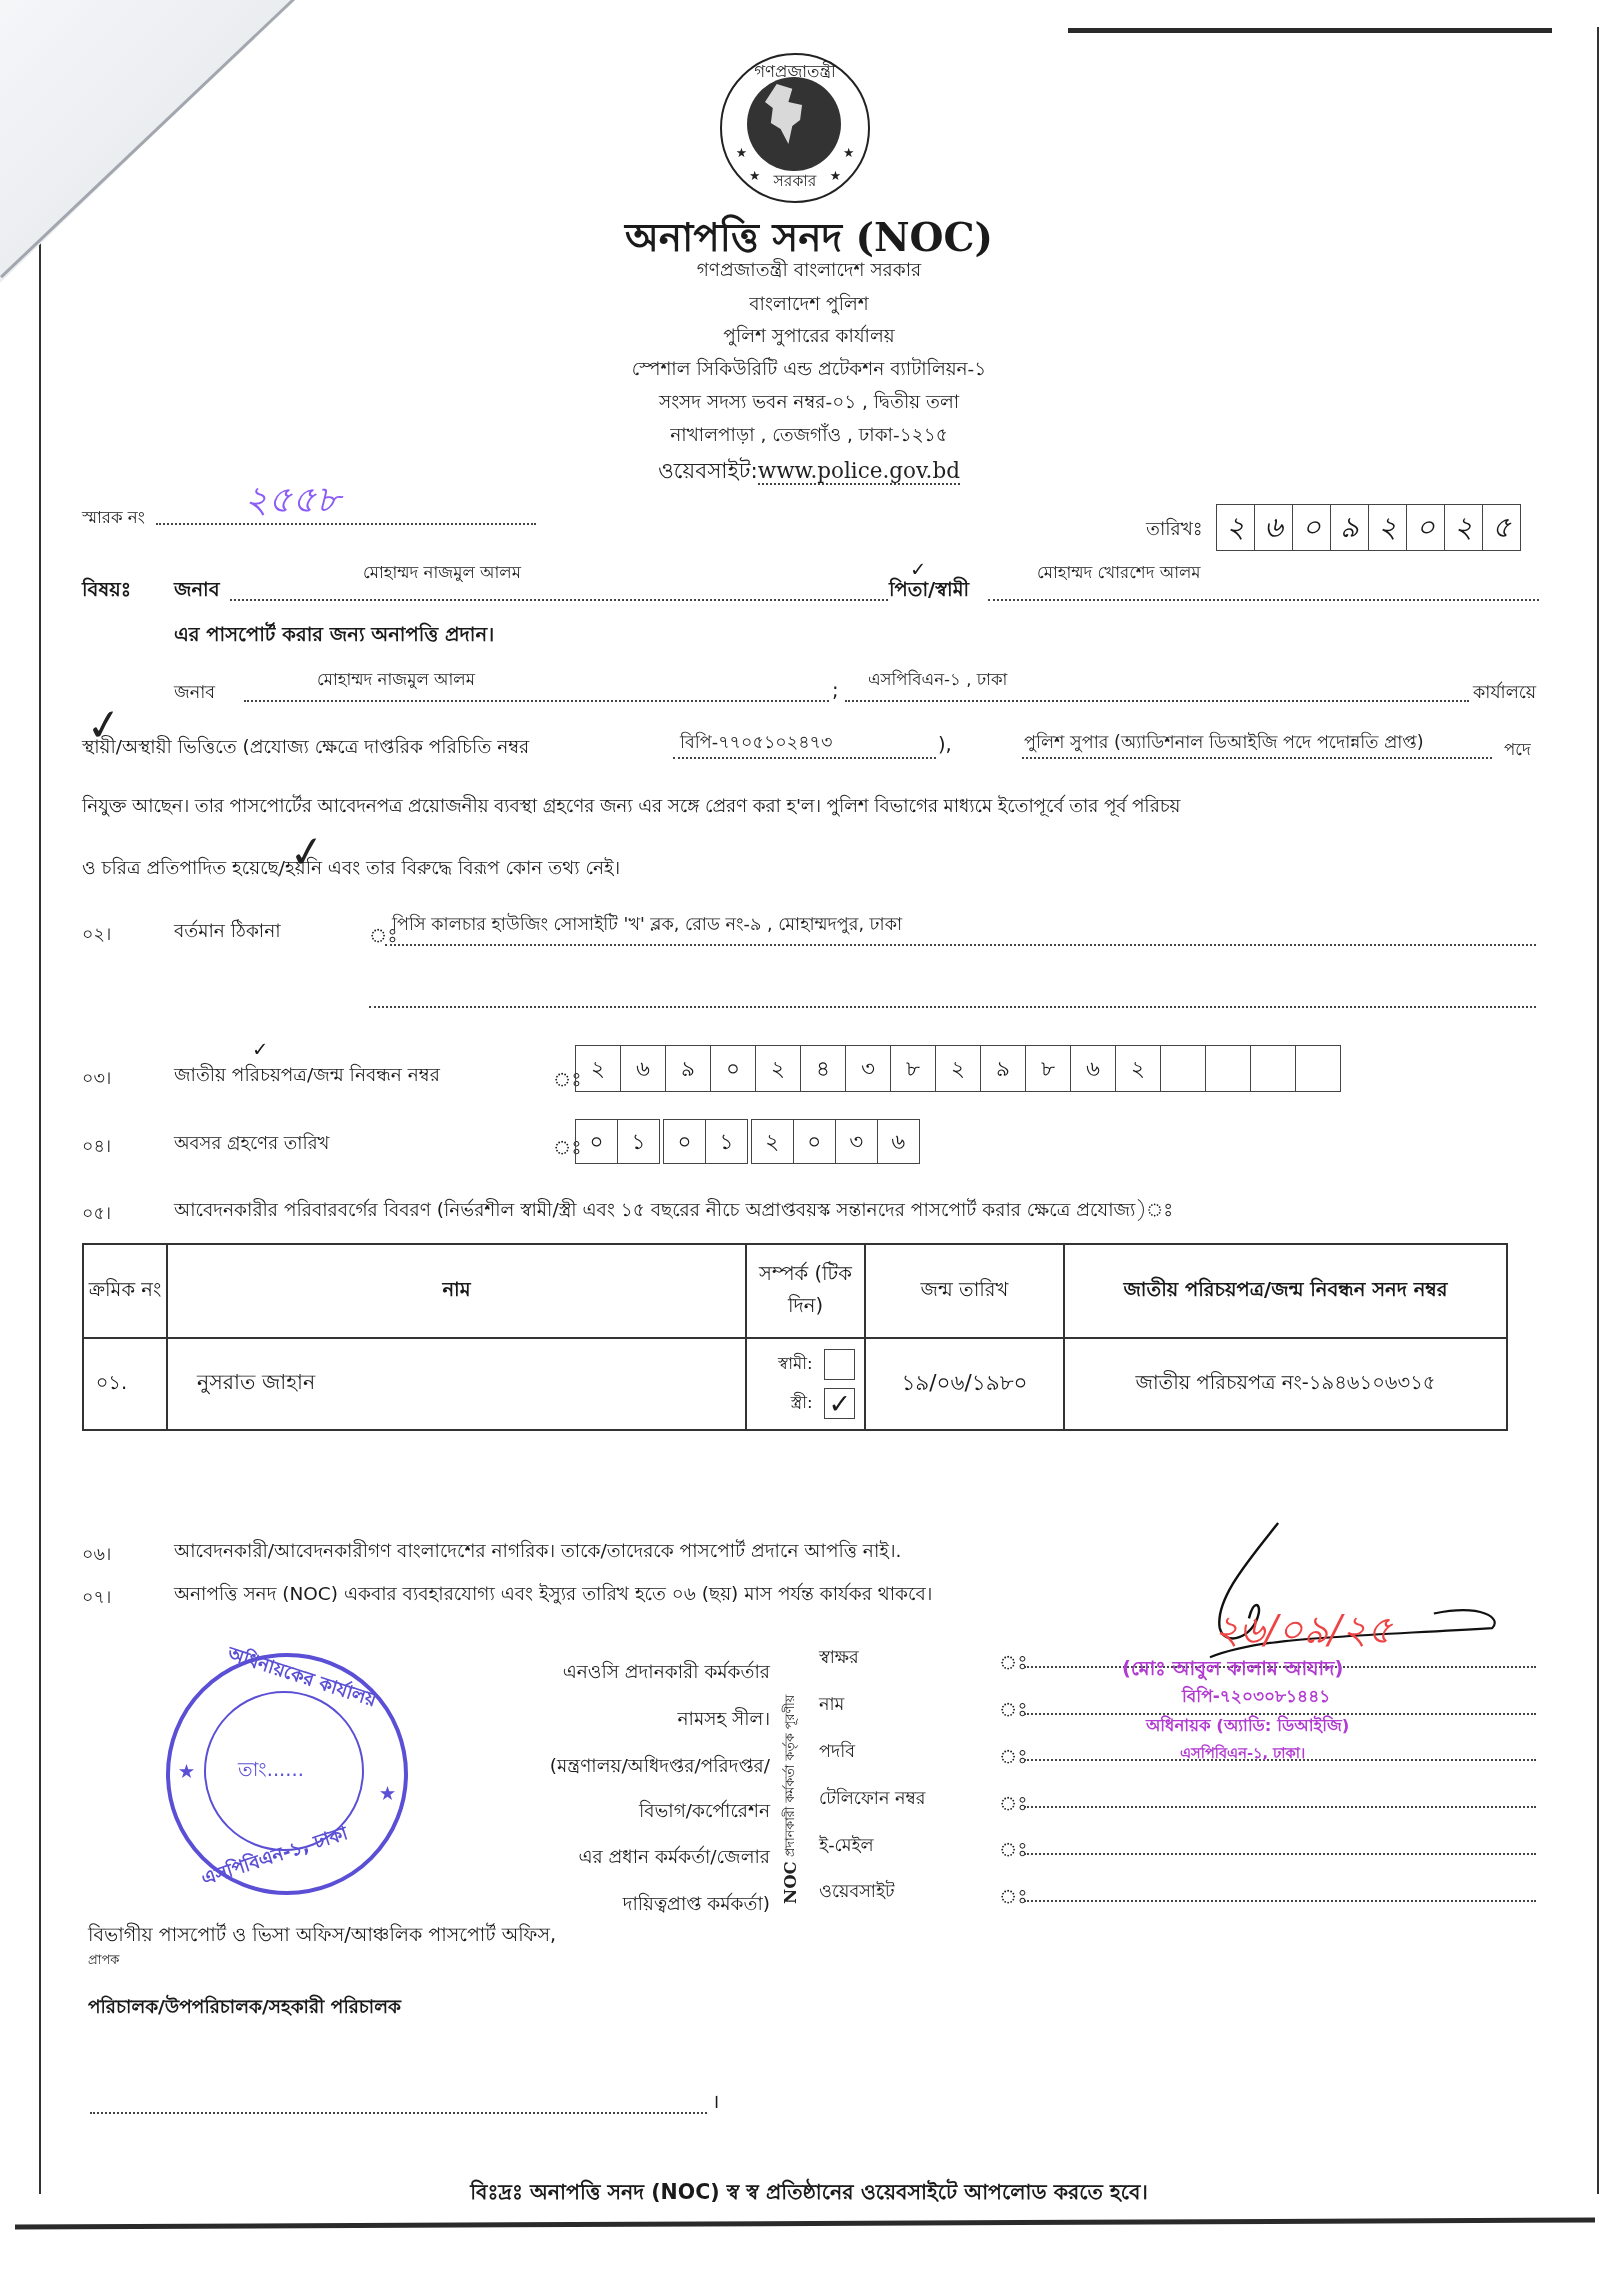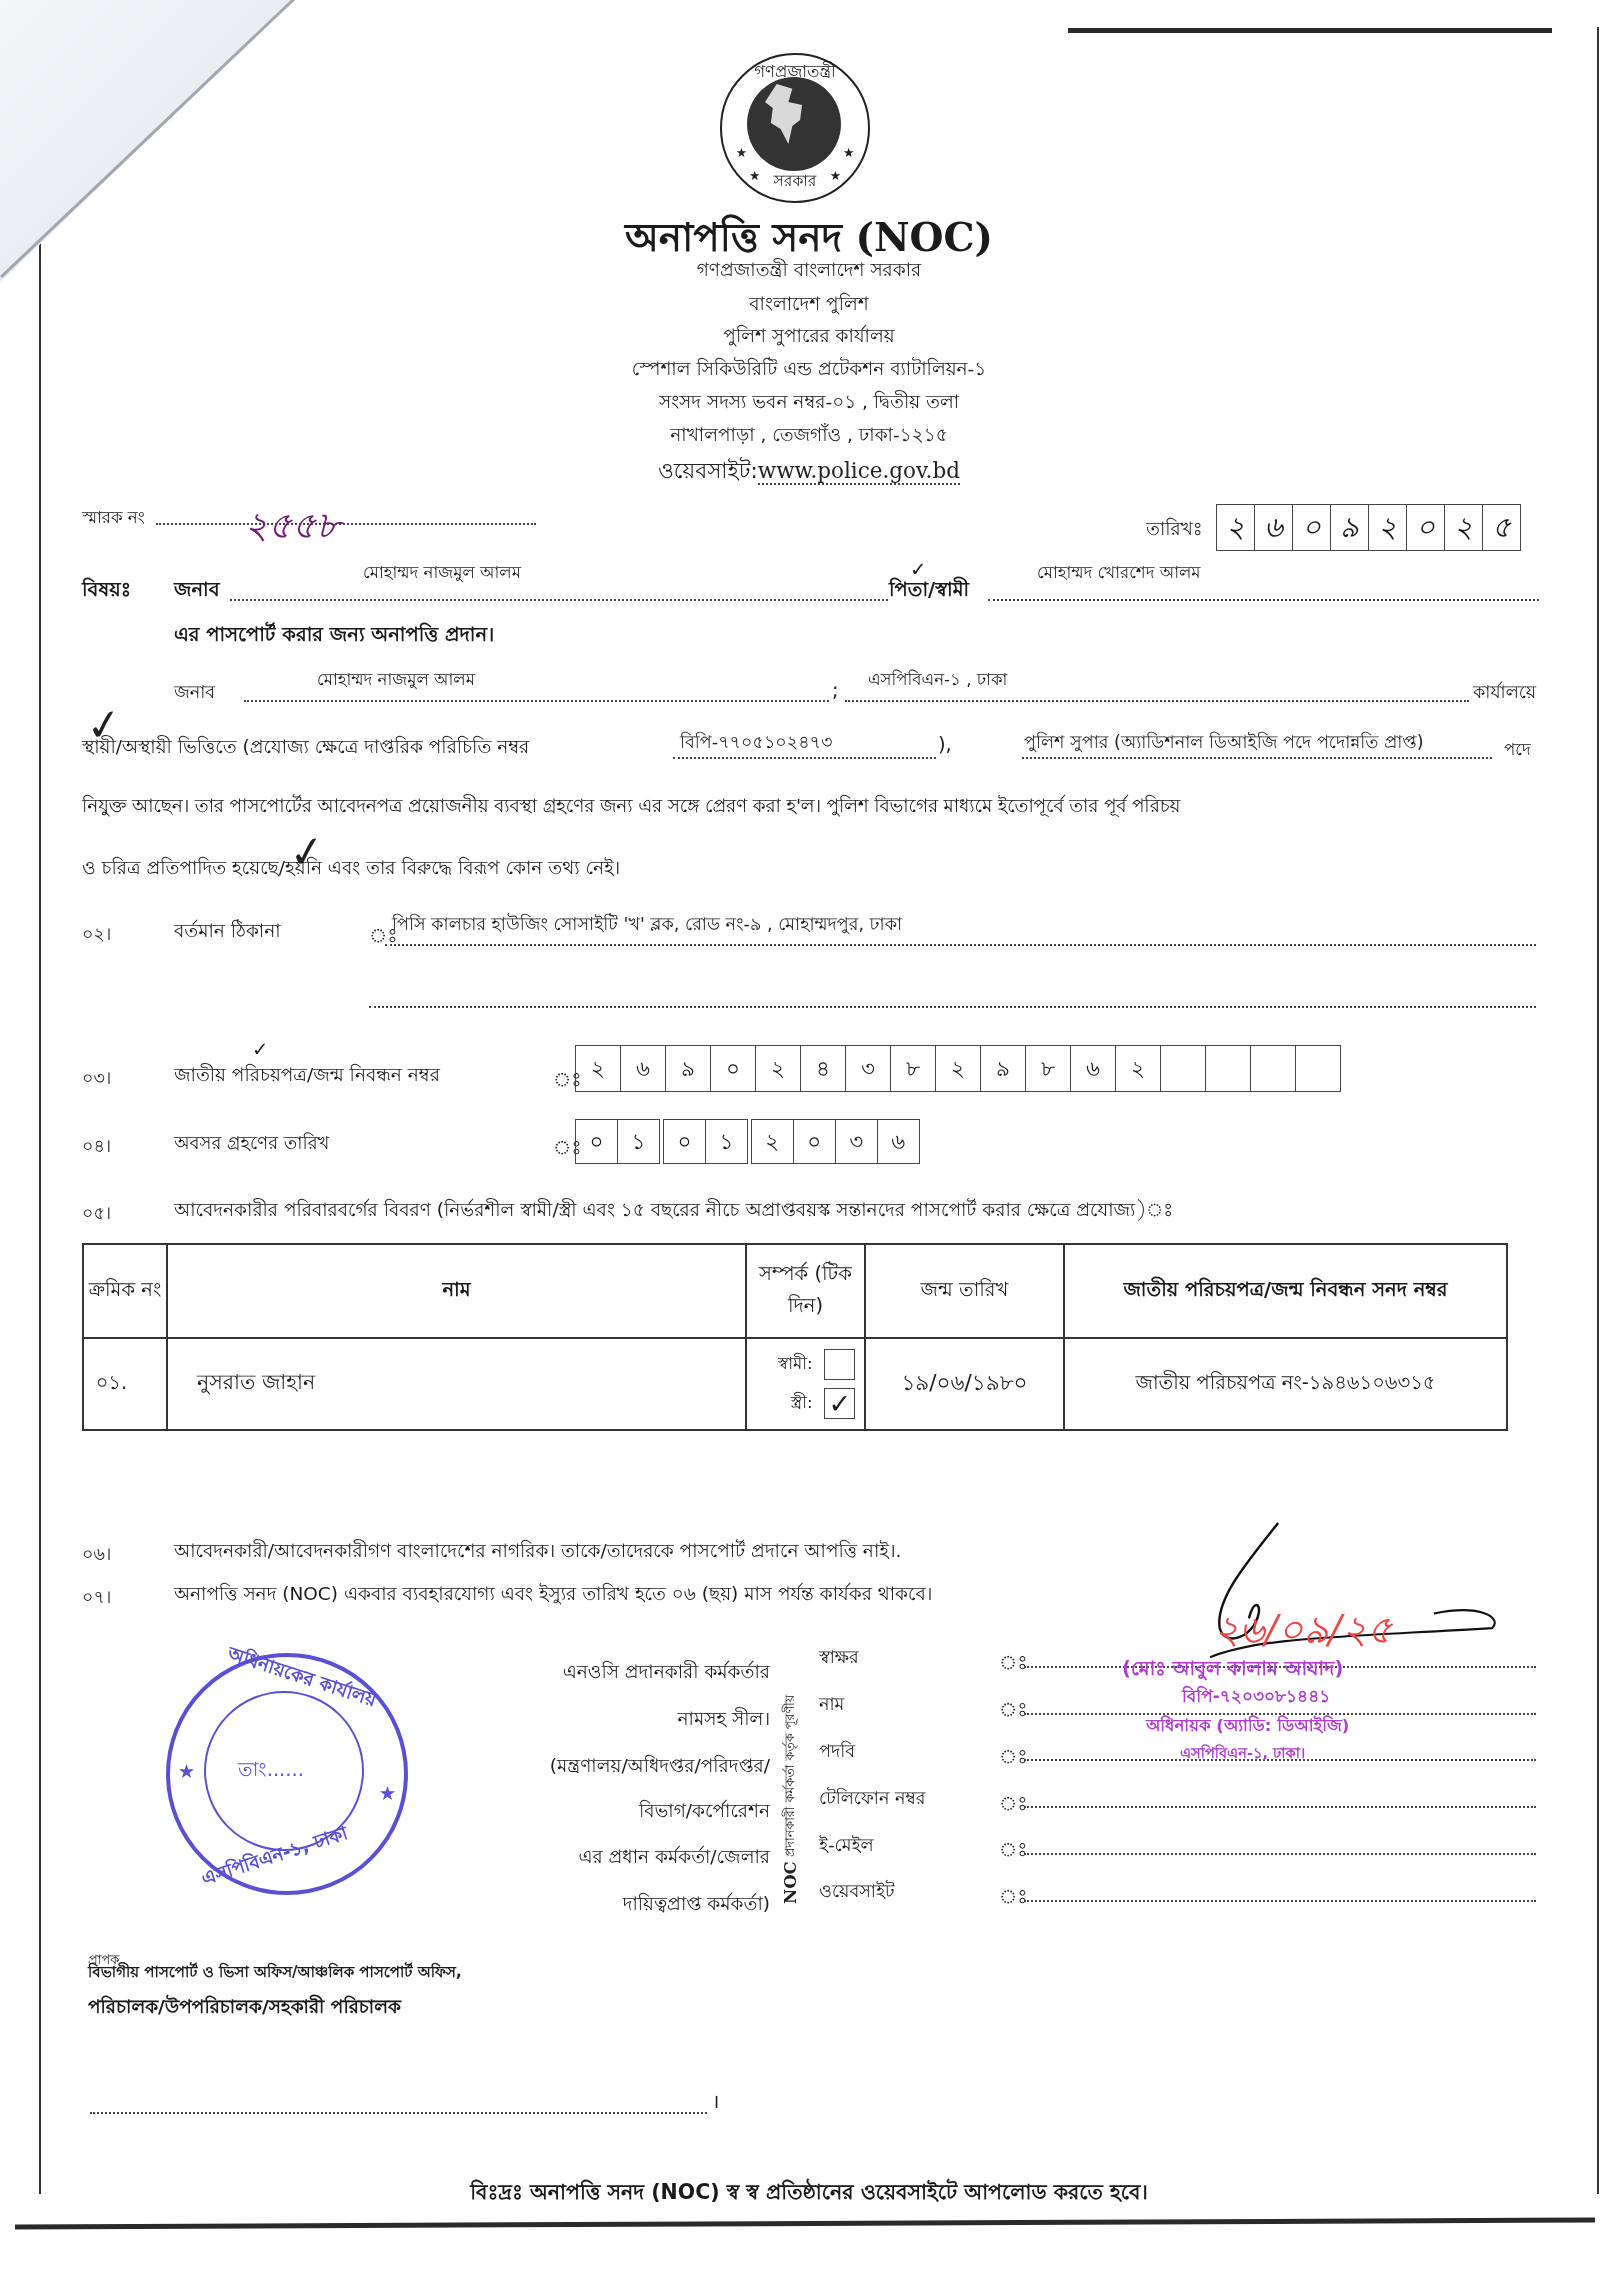--- a/index.html
+++ b/index.html
@@ -31,21 +31,21 @@
   .emblem .arc-bot { position:absolute; left:0; bottom:5.9px; width:146px; text-align:center; font-size:15.6px; color:#222; }
   .emblem .star { position:absolute; font-size:12.7px; color:#222; }
 
   .title { top:207px; font-size:39px; font-weight:bold; font-family:"DejaVu Serif", serif; }
   .hline { font-size:18.5px; color:#222; }
 
   .abs { position:absolute; white-space:nowrap; }
   .dots { border-bottom:2px dotted #444; display:inline-block; }
   .lbl { font-size:19.5px; }
   .fill { font-size:18.5px; color:#222; }
-  .hand { font-family:"DejaVu Serif", serif; font-style:italic; font-size:37px; color:#701a75;margin-top:26px; }
+  .hand { font-family:"DejaVu Serif", serif; font-style:italic; font-size:37px; color:#8b5cf6; }
 
   .datebox { position:absolute; left:1216px; top:504px; display:flex; border:1.5px solid #444; }
   .datebox .c { width:37px; height:45px; border-right:1.5px solid #444; font-size:29px; text-align:center; line-height:45px; font-family:"DejaVu Serif", serif; font-style:italic; }
   .datebox .c:last-child { border-right:none; }
 
   .boxrow { position:absolute; display:flex; border:1.5px solid #444; }
   .boxrow .c { width:44px; height:45px; border-right:1.5px solid #444; font-size:21.5px; text-align:center; line-height:45px; }
   .boxrow .c:last-child { border-right:none; }
   .boxgroup { position:absolute; display:flex; gap:2.9px; }
   .boxgroup .g { display:flex; border:1.5px solid #444; }
@@ -289,18 +289,18 @@
 </svg>
 <div class="abs" style="left:1214px;top:1599px;font-family:'DejaVu Serif',serif;font-style:italic;font-size:39px;color:#ef4444">২৬/০৯/২৫</div>
 
 <div class="abs purple" style="left:1122px;top:1654px;font-size:19.5px">(মোঃ আবুল কালাম আযাদ)</div>
 <div class="abs purple" style="left:1182px;top:1683px;font-size:17px">বিপি-৭২০৩০৮১৪৪১</div>
 <div class="abs purple" style="left:1146px;top:1713px;font-size:16.6px">অধিনায়ক (অ্যাডি: ডিআইজি)</div>
 <div class="abs purple" style="left:1180px;top:1742px;font-size:14.6px">এসপিবিএন-১, ঢাকা।</div>
 
 <div class="abs lbl" style="left:88px;top:1950px;font-size:13px">প্রাপক</div>
 <div class="abs lbl" style="left:88px;top:1993px;font-size:18.5px;font-weight:bold">পরিচালক/উপপরিচালক/সহকারী পরিচালক</div>
-<div class="abs lbl" style="left:88px;top:1960px;font-size:15px;font-weight:bold">বিভাগীয় পাসপোর্ট ও ভিসা অফিস/আঞ্চলিক পাসপোর্ট অফিস,</div>
+<div class="abs lbl" style="left:88px;top:1920px;font-size:19px;font-weight:normal">বিভাগীয় পাসপোর্ট ও ভিসা অফিস/আঞ্চলিক পাসপোর্ট অফিস,</div>
 <div class="abs dots" style="left:90px;top:2112px;width:617px"></div>
 <div class="abs lbl" style="left:712px;top:2087px">।</div>
 
 <div class="center" style="top:2177px;font-size:20.5px;font-weight:bold">বিঃদ্রঃ অনাপত্তি সনদ (NOC) স্ব স্ব প্রতিষ্ঠানের ওয়েবসাইটে আপলোড করতে হবে।</div>
 
 
 </body></html>

